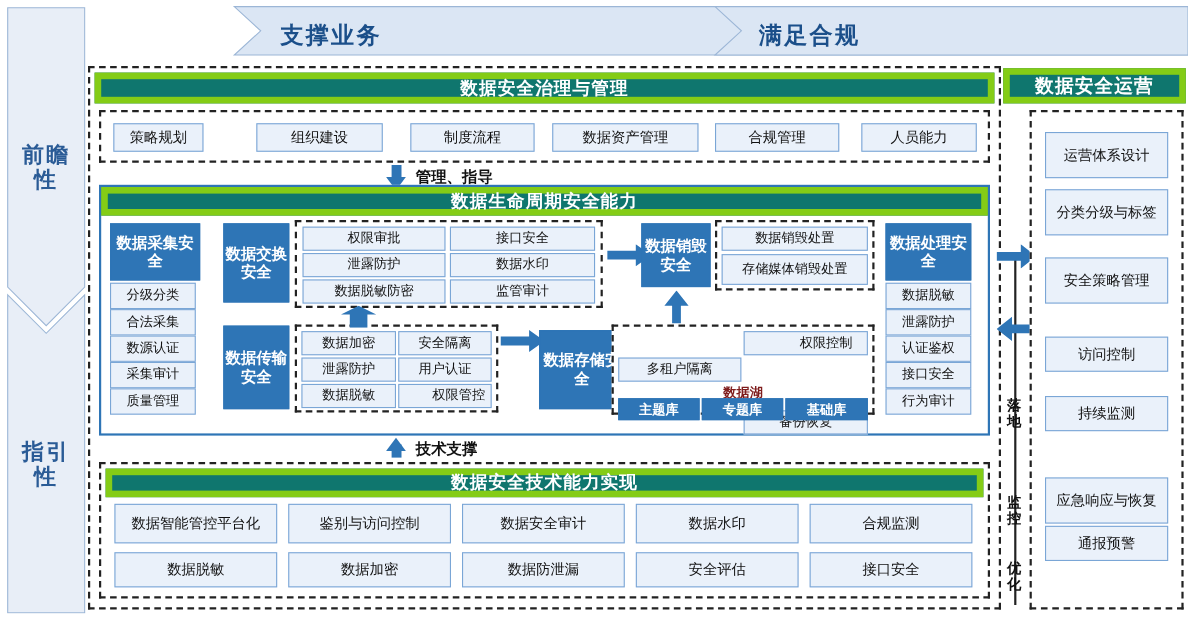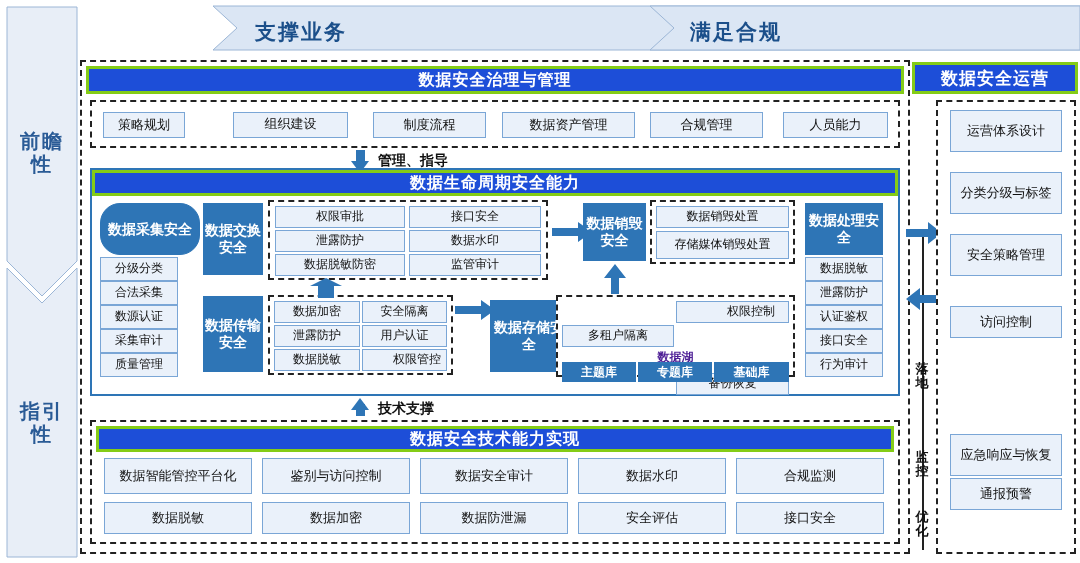--- a/index.html
+++ b/index.html
@@ -5,41 +5,41 @@
   html,body{margin:0;padding:0;}
   body{width:1080px;height:563px;background:#ffffff;font-family:"Liberation Sans","DejaVu Sans",sans-serif;overflow:hidden;}
   #stage{position:relative;width:1080px;height:563px;}
 
   
   .abs{position:absolute;box-sizing:border-box;}
 
   .banner-text{font-size:21px;font-weight:bold;color:#1b4f8a;letter-spacing:2px;}
   .leftband-label{font-size:20px;font-weight:bold;color:#2a5b96;text-align:center;line-height:1.15;letter-spacing:2px;}
 
-  .blue-header{background:#1d4ed8;color:#fff;font-weight:bold;text-align:center;display:flex;align-items:center;justify-content:center;font-size:16px;letter-spacing:1px;border:3px solid #84cc16;}
+  .blue-header{background:#0f766e;color:#fff;font-weight:bold;text-align:center;display:flex;align-items:center;justify-content:center;font-size:16px;letter-spacing:1px;border:6px solid #84cc16;}
 
   .dashbox{border:2px dashed #222;background:#fff;}
   .solidbox{border:1px solid #2e75b6;background:#fff;}
 
   .cell{background:#eaf1fa;border:1px solid #7aa6d6;display:flex;align-items:center;justify-content:center;text-align:center;font-size:13px;color:#111;line-height:1.15;}
   .cell.small{font-size:12px;}
 
   .bluecell{background:#2e75b6;color:#ffffff;border:1px solid #2e75b6;display:flex;align-items:center;justify-content:center;text-align:center;font-size:14px;font-weight:bold;line-height:1.2;}
 
   .arrow-up{width:0;height:0;border-left:9px solid transparent;border-right:9px solid transparent;border-bottom:12px solid #2e75b6;}
   .arrow-down{width:0;height:0;border-left:9px solid transparent;border-right:9px solid transparent;border-top:12px solid #2e75b6;}
   .arrow-stem-v{background:#2e75b6;width:9px;}
 
   .midlabel{font-size:14px;font-weight:bold;color:#111;}
 
   .rightcell{background:#eaf1fa;border:1px solid #7aa6d6;display:flex;align-items:center;justify-content:center;text-align:center;font-size:13px;color:#111;line-height:1.2;}
 
   .vtext{font-size:13px;font-weight:bold;color:#111;text-align:center;line-height:1.05;width:16px;}
 
-  .grouplabel{font-size:12px;font-weight:bold;color:#4c1d95;text-align:center;}
+  .grouplabel{font-size:12px;font-weight:bold;color:#7f1d1d;text-align:center;}
 </style>
 </head>
 <body>
 
 <div id="stage">
 
   <svg class="abs" style="left:0px;top:0px;width:1080px;height:58px;">
     <polygon points="213,6 1080,6 1080,50 213,50 237,28" fill="#dbe6f4" stroke="#9cb6d6" stroke-width="1"></polygon>
     <polygon points="650,6 1080,6 1080,50 650,50 674,28" fill="#dbe6f4" stroke="#9cb6d6" stroke-width="1"></polygon>
   </svg>
@@ -52,34 +52,34 @@
   </svg>
   <div class="abs leftband-label" style="left:12px;top:130px;width:60px;">前瞻性</div>
   <div class="abs leftband-label" style="left:12px;top:400px;width:60px;">指引性</div>
 
   <div class="abs dashbox" style="left:80px;top:60px;width:830px;height:494px;"></div>
 
   <div class="abs blue-header" style="left:86px;top:66px;width:818px;height:28px;">数据安全治理与管理</div>
 
   <div class="abs dashbox" style="left:90px;top:100px;width:810px;height:48px;"></div>
   <div class="abs cell" style="left:103px;top:112px;width:82px;height:26px;">策略规划</div>
-  <div class="abs cell" style="left:233px;top:112px;width:115px;height:26px;font-family:Liberation Mono, monospace;">组织建设</div>
+  <div class="abs cell" style="left:233px;top:112px;width:115px;height:26px;">组织建设</div>
   <div class="abs cell" style="left:373px;top:112px;width:113px;height:26px;">制度流程</div>
   <div class="abs cell" style="left:502px;top:112px;width:133px;height:26px;">数据资产管理</div>
   <div class="abs cell" style="left:650px;top:112px;width:113px;height:26px;">合规管理</div>
   <div class="abs cell" style="left:783px;top:112px;width:105px;height:26px;">人员能力</div>
 
   <div class="abs arrow-stem-v" style="left:356px;top:150px;height:12px;"></div>
   <div class="abs arrow-down" style="left:351px;top:161px;"></div>
   <div class="abs midlabel" style="left:378px;top:152px;">管理、指导</div>
 
   <div class="abs solidbox" style="left:90px;top:168px;width:810px;height:228px;border:2px solid #2e75b6;"></div>
   <div class="abs blue-header" style="left:92px;top:170px;width:806px;height:26px;">数据生命周期安全能力</div>
 
-  <div class="abs bluecell" style="left:100px;top:203px;width:100px;height:52px;border-radius:20px;">数据采集安全</div>
+  <div class="abs bluecell" style="left:100px;top:203px;width:82px;height:52px;">数据采集安全</div>
   <div class="abs cell small" style="left:100px;top:257px;width:78px;height:24px;">分级分类</div>
   <div class="abs cell small" style="left:100px;top:281px;width:78px;height:24px;">合法采集</div>
   <div class="abs cell small" style="left:100px;top:305px;width:78px;height:24px;">数源认证</div>
   <div class="abs cell small" style="left:100px;top:329px;width:78px;height:24px;">采集审计</div>
   <div class="abs cell small" style="left:100px;top:353px;width:78px;height:24px;">质量管理</div>
 
   <div class="abs bluecell" style="left:203px;top:203px;width:60px;height:72px;">数据交换安全</div>
   <div class="abs dashbox" style="left:268px;top:200px;width:280px;height:80px;"></div>
   <div class="abs cell small" style="left:275px;top:206px;width:130px;height:22px;">权限审批</div>
   <div class="abs cell small" style="left:409px;top:206px;width:132px;height:22px;">接口安全</div>
@@ -159,20 +159,21 @@
 
   <svg class="abs" style="left:906px;top:222px;width:36px;height:22px;">
     <polygon points="0,15 0,7 22,7 22,0 36,11 22,22 22,15" fill="#2e75b6"></polygon>
   </svg>
   <svg class="abs" style="left:906px;top:288px;width:36px;height:22px;">
     <polygon points="36,15 36,7 14,7 14,0 0,11 14,22 14,15" fill="#2e75b6"></polygon>
   </svg>
 
   <div class="abs blue-header" style="left:912px;top:62px;width:166px;height:32px;font-size:17px;">数据安全运营</div>
   <div class="abs dashbox" style="left:936px;top:100px;width:140px;height:454px;"></div>
-  <div class="abs rightcell" style="left:950px;top:110px;width:112px;height:42px;">运营体系设计</div>
+  <div class="abs rightcell" style="left:950px;top:120px;width:112px;height:42px;">运营体系设计</div>
   <div class="abs rightcell" style="left:950px;top:172px;width:112px;height:42px;">分类分级与标签</div>
   <div class="abs rightcell" style="left:950px;top:234px;width:112px;height:42px;">安全策略管理</div>
   <div class="abs rightcell" style="left:950px;top:306px;width:112px;height:32px;">访问控制</div>
+  <div class="abs rightcell" style="left:950px;top:360px;width:112px;height:32px;">持续监测</div>
   <div class="abs rightcell" style="left:950px;top:414px;width:112px;height:42px;margin-top:20px;">应急响应与恢复</div>
   <div class="abs rightcell" style="left:950px;top:478px;width:112px;height:32px;">通报预警</div>
 
 </div>
 
 </body></html>

